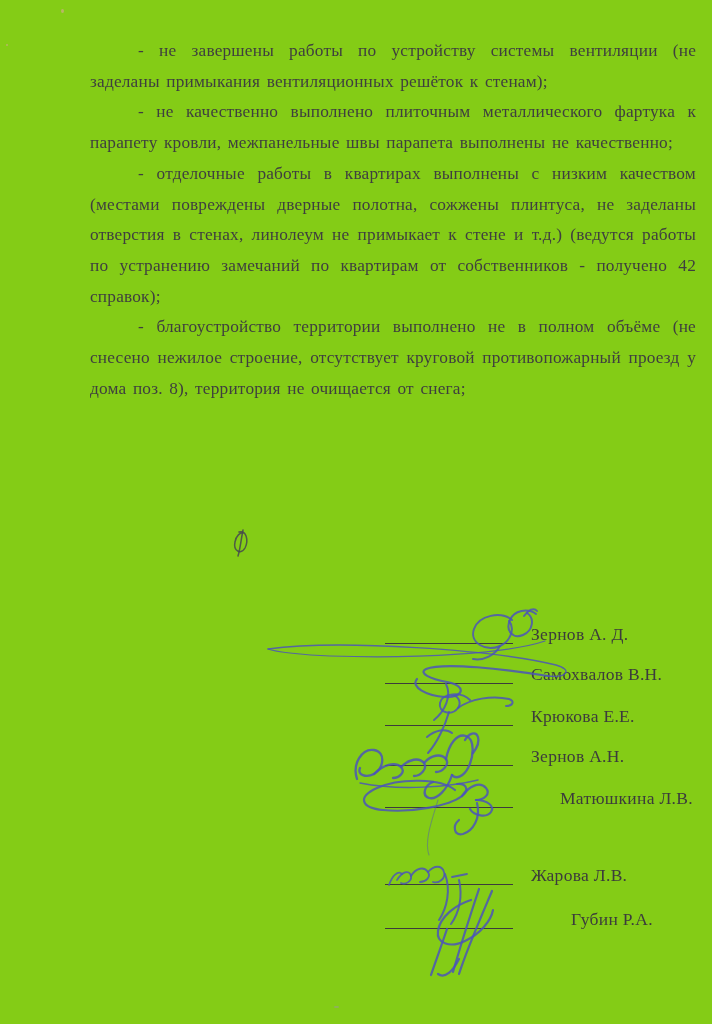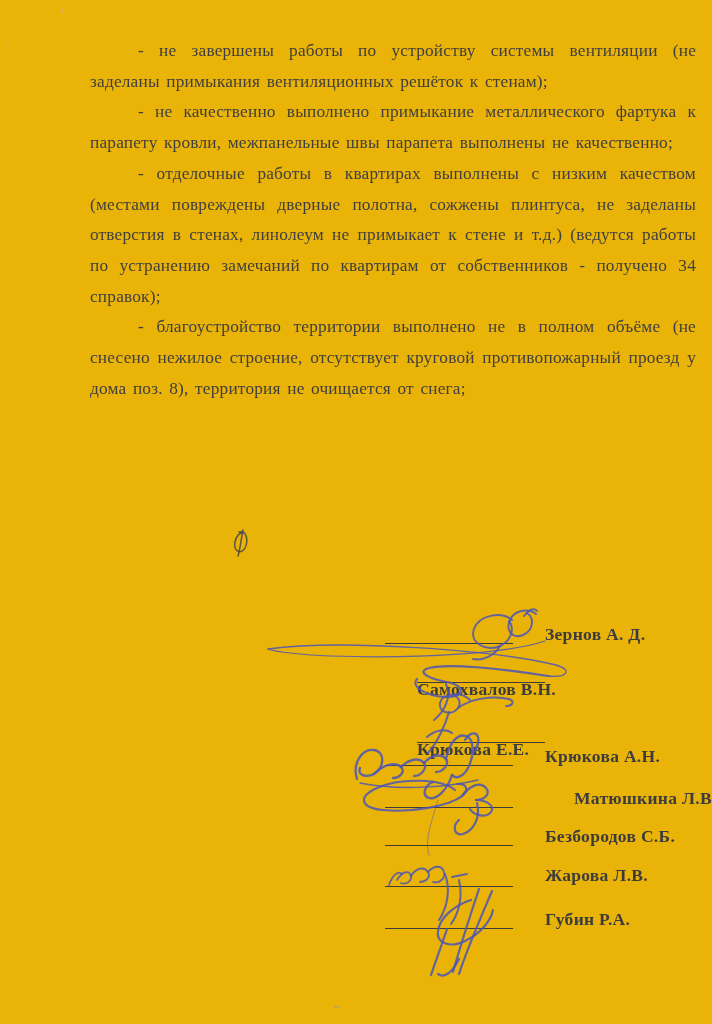--- a/index.html
+++ b/index.html
@@ -1,20 +1,20 @@
 <!DOCTYPE html>
 <html><head>
 <meta charset="utf-8">
 <style>
   html,body{margin:0;padding:0;background:#e9e9e9;}
   .page{
     position:relative;
     width:712px;height:1024px;
     margin:0 auto;
-    background:#eab308;
+    background:#84cc16;
     overflow:hidden;
     font-family:"Liberation Serif","DejaVu Serif",serif;
     color:#3f3f3f;
   }
   .body-text{
     position:absolute;
     left:90px;top:36px;
     width:606px;
   }
   .body-text p{
@@ -35,79 +35,74 @@
     white-space:nowrap;
   }
   .sig-line{
     display:inline-block;
     width:128px;
     height:14px;
     border-bottom:1.4px solid #3c3c3c;
     transform:translateY(4px);
   }
   .sig-name{
-    margin-left:32px;
+    margin-left:18px;
     font-size:17.5px;
     color:#3c3c3c;
     letter-spacing:0.3px;
-    font-weight:bold;
   }
   .ink{
     position:absolute;left:0;top:0;
     pointer-events:none;
   }
   .speck{position:absolute;border-radius:50%;}
   .speck.pink{background:#e3a6a6;opacity:.55;}
   .speck.gray{background:#9a9a9a;opacity:.5;}
 </style>
 </head>
 <body>
 
 <div class="page">
 
   <div class="speck pink" style="left:61px;top:9px;width:3px;height:4px;"></div>
   <div class="speck pink" style="left:6px;top:44px;width:2px;height:2px;"></div>
   <div class="speck gray" style="left:334px;top:1006px;width:5px;height:2px;border-radius:1px;"></div>
 
   <div class="body-text">
     <p>- не завершены работы по устройству системы вентиляции (не заделаны примыкания вентиляционных решёток к стенам);</p>
-    <p>- не качественно выполнено примыкание металлического фартука к парапету кровли, межпанельные швы парапета выполнены не качественно;</p>
-    <p>- отделочные работы в квартирах выполнены с низким качеством (местами повреждены дверные полотна, сожжены плинтуса, не заделаны отверстия в стенах, линолеум не примыкает к стене и т.д.) (ведутся работы по устранению замечаний по квартирам от собственников - получено 34 справок);</p>
+    <p>- не качественно выполнено плиточным металлического фартука к парапету кровли, межпанельные швы парапета выполнены не качественно;</p>
+    <p>- отделочные работы в квартирах выполнены с низким качеством (местами повреждены дверные полотна, сожжены плинтуса, не заделаны отверстия в стенах, линолеум не примыкает к стене и т.д.) (ведутся работы по устранению замечаний по квартирам от собственников - получено 42 справок);</p>
     <p>- благоустройство территории выполнено не в полном объёме (не снесено нежилое строение, отсутствует круговой противопожарный проезд у дома поз. 8), территория не очищается от снега;</p>
   </div>
 
   <div class="sig-row" style="top:624px;">
     <span class="sig-line"></span>
     <span class="sig-name">Зернов А. Д.</span>
   </div>
-  <div class="sig-row" style="top:664px;flex-direction:column;">
+  <div class="sig-row" style="top:664px;">
     <span class="sig-line"></span>
     <span class="sig-name">Самохвалов В.Н.</span>
   </div>
-  <div class="sig-row" style="top:724px;flex-direction:column;">
+  <div class="sig-row" style="top:706px;">
     <span class="sig-line"></span>
     <span class="sig-name">Крюкова Е.Е.</span>
   </div>
   <div class="sig-row" style="top:746px;">
     <span class="sig-line"></span>
-    <span class="sig-name">Крюкова А.Н.</span>
+    <span class="sig-name">Зернов А.Н.</span>
   </div>
   <div class="sig-row" style="top:788px;gap:29px;">
     <span class="sig-line"></span>
     <span class="sig-name">Матюшкина Л.В.</span>
   </div>
-  <div class="sig-row" style="top:826px;">
-    <span class="sig-line"></span>
-    <span class="sig-name">Безбородов С.Б.</span>
-  </div>
-  <div class="sig-row" style="top:865px;align-items:center;">
+  <div class="sig-row" style="top:865px;">
     <span class="sig-line"></span>
     <span class="sig-name">Жарова Л.В.</span>
   </div>
-  <div class="sig-row" style="top:909px;">
+  <div class="sig-row" style="top:909px;gap:40px;">
     <span class="sig-line"></span>
     <span class="sig-name">Губин Р.А.</span>
   </div>
 
   <svg class="ink" width="712" height="1024" viewBox="0 0 712 1024">
     <g fill="none" stroke="#4b55b8" stroke-opacity="0.85" stroke-width="1.7" stroke-linecap="round" stroke-linejoin="round">
 
       <g stroke="#44464f" stroke-width="1.5">
         <path d="M239,532 C246,530 249,540 245,548 C241,555 233,551 235,542 C236,536 240,532 244,533"></path>
         <path d="M243,530 C241,540 240,550 238,556"></path>

